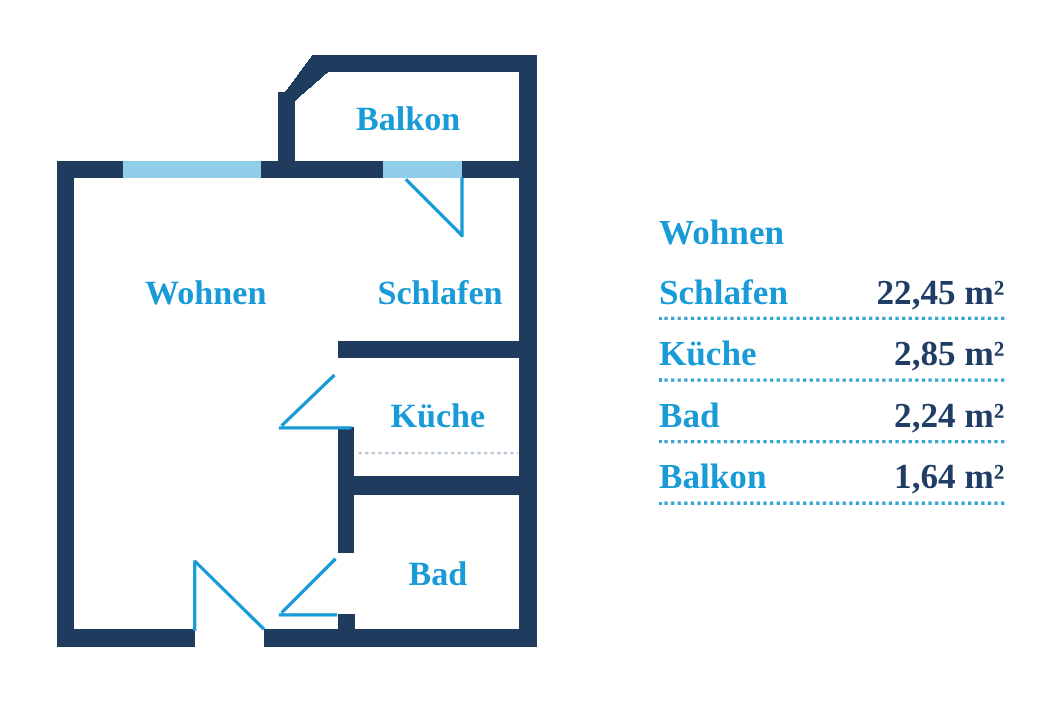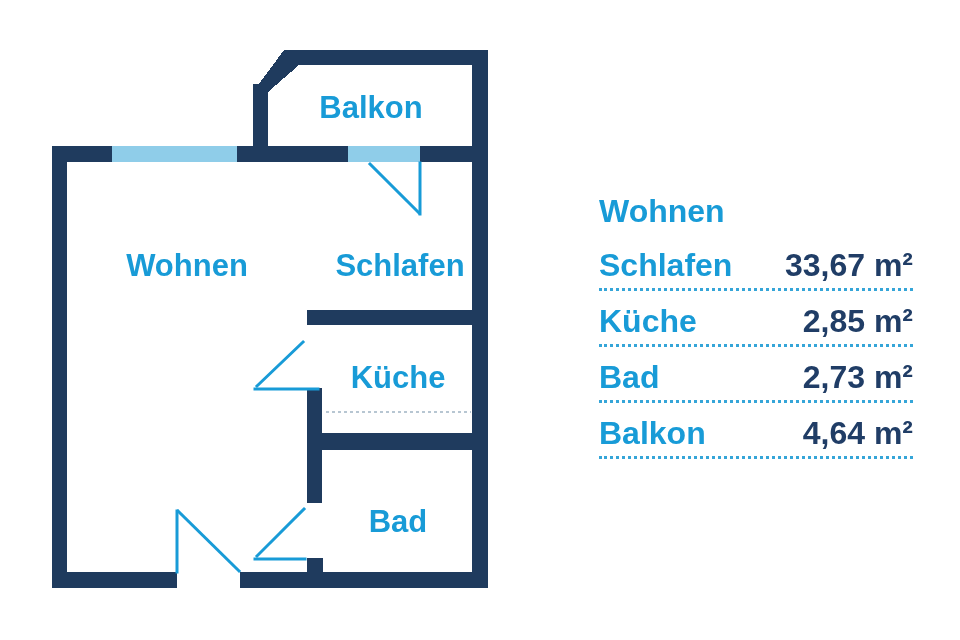--- a/index.html
+++ b/index.html
@@ -11,21 +11,21 @@
     --counter:#b7c6d2;
     --background:#ffffff;
   }
   *{margin:0;padding:0;box-sizing:border-box;}
   html,body{width:960px;height:640px;overflow:hidden;}
   body{
     background:var(--background);
     font-family:"Liberation Sans", sans-serif;
     position:relative;
   }
-  .canvas{position:absolute;inset:0;width:848px;height:640px;}
+  .canvas{position:absolute;inset:0;width:848px;height:640px;font-family:Liberation Serif, serif;}
   svg.plan{position:absolute;left:0;top:0;}
   .room-label{
     position:absolute;
     transform:translate(-50%,-50%);
     font-size:31px;
     font-weight:bold;
     color:var(--accent);
     white-space:nowrap;
   }
   .label-balkon  {left:371px;top:108px;}
@@ -112,29 +112,29 @@
   <div class="room-label label-wohnen">Wohnen</div>
   <div class="room-label label-schlafen">Schlafen</div>
   <div class="room-label label-kueche">Küche</div>
   <div class="room-label label-bad">Bad</div>
 
   <div class="panel">
     <div class="panel-heading">Wohnen</div>
 
     <div class="panel-row">
       <span class="row-label">Schlafen</span>
-      <span class="row-value">33,67 m²</span>
+      <span class="row-value">22,45 m²</span>
     </div>
     <div class="panel-row">
       <span class="row-label">Küche</span>
       <span class="row-value">2,85 m²</span>
     </div>
     <div class="panel-row">
       <span class="row-label">Bad</span>
-      <span class="row-value">2,73 m²</span>
+      <span class="row-value">2,24 m²</span>
     </div>
     <div class="panel-row">
       <span class="row-label">Balkon</span>
-      <span class="row-value">4,64 m²</span>
+      <span class="row-value">1,64 m²</span>
     </div>
   </div>
 
 </div>
 
 </body></html>

